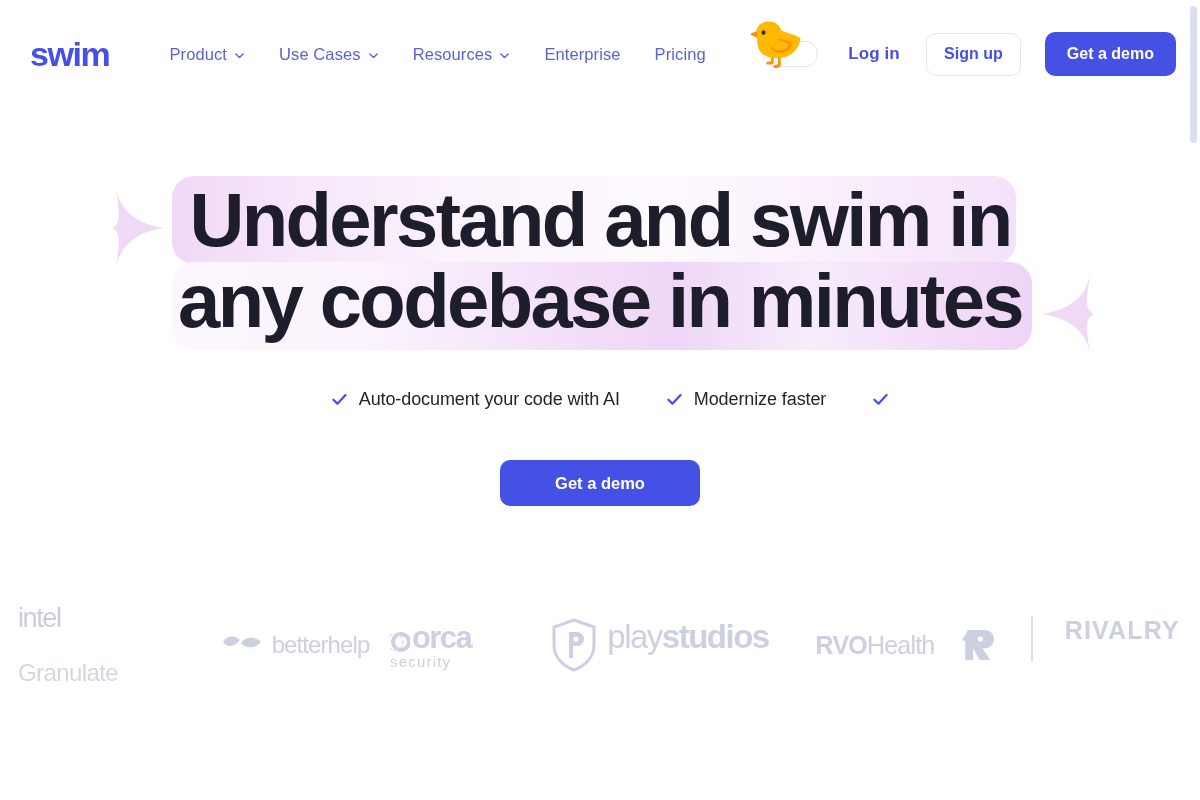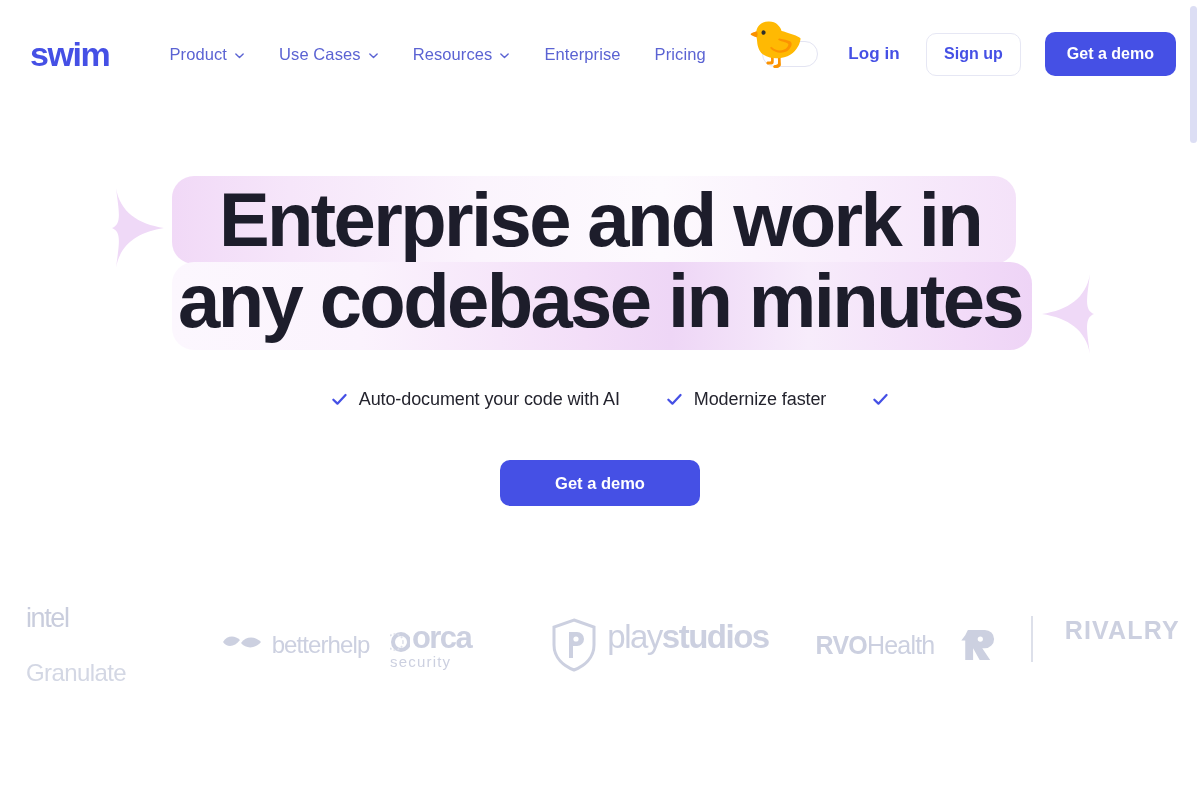--- a/index.html
+++ b/index.html
@@ -235,21 +235,21 @@
     flex: none;
     display: flex;
     justify-content: center;
     user-select: none;
   }
 
   .lg-intel {
     width: 200px;
     flex-direction: column;
     align-items: flex-start;
-    padding-left: 26px;
+    padding-left: 18px;
     line-height: 1.02;
   }
   .lg-intel .l1 { font-size: 27px; letter-spacing: -1.4px; color: #c9cddd; }
   .lg-intel .l2 { font-size: 24px; letter-spacing: -0.6px; color: #d3d7e4; margin-top: 28px; }
 
   .lg-betterhelp { width: 190px; gap: 9px; }
   .lg-betterhelp .txt { font-size: 24px; letter-spacing: -0.9px; color: #ccd0e0; }
 
   .lg-orca { width: 140px; flex-direction: column; gap: 0; }
   .lg-orca .l1 { font-size: 31px; font-weight: 700; letter-spacing: -1.6px; color: #ccd0e0; display:flex; align-items:center; gap:2px;}
@@ -361,21 +361,21 @@
         <path d="M4 2 C8 26 26 38 52 42 C26 46 8 58 4 82 C7 58 10 46 0 42 C10 38 7 26 4 2 Z" fill="#efd9f7"></path>
       </svg>
     </span>
 
     <span class="sparkle sparkle-right">
       <svg width="56" height="84" viewBox="0 0 56 84">
         <path d="M52 2 C48 26 30 38 4 42 C30 46 48 58 52 82 C49 58 46 46 56 42 C46 38 49 26 52 2 Z" fill="#efd9f7"></path>
       </svg>
     </span>
 
-    <span class="hl-line">Enterprise and work in</span>
+    <span class="hl-line">Understand and swim in</span>
     <span class="hl-line">any codebase in minutes</span>
   </h1>
 
   <div class="features">
 
     <div class="feature">
       <svg class="check" viewBox="0 0 18 18">
         <path d="M2.5 9.2 L6.8 13.4 L15.4 4.2" fill="none" stroke="#4550e5" stroke-width="2.4" stroke-linecap="round" stroke-linejoin="round"></path>
       </svg>
       <span>Auto-document your code with AI</span>

